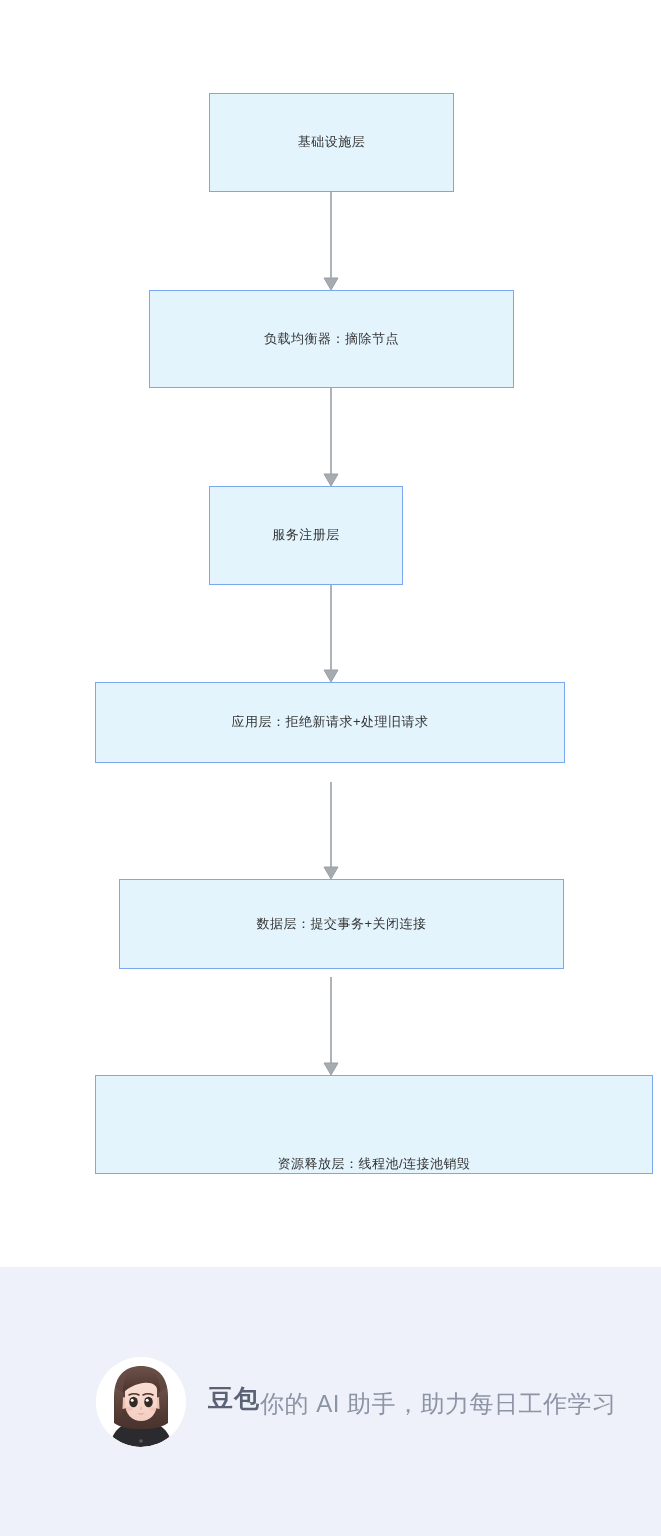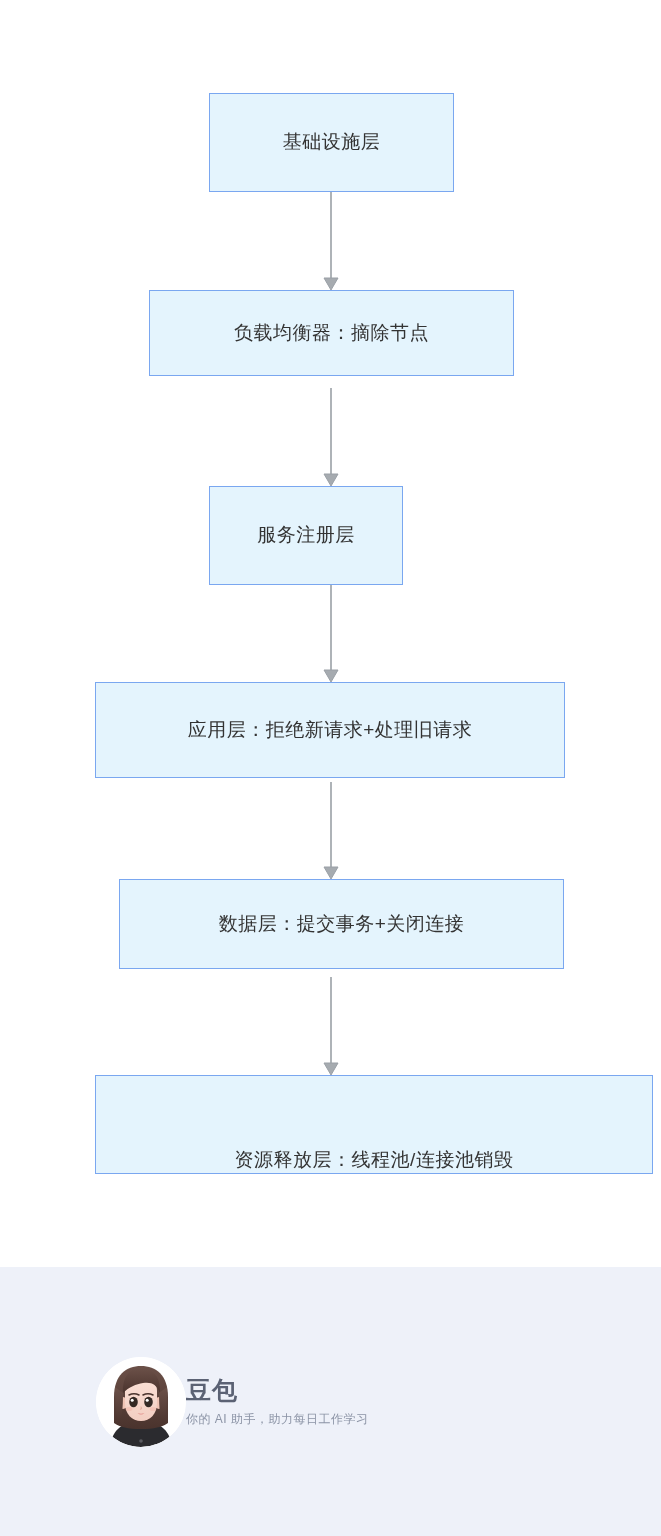--- a/index.html
+++ b/index.html
@@ -26,21 +26,21 @@
 
   .node {
     position: absolute;
     box-sizing: border-box;
     background: #e4f4fd;
     border: 1.6px solid #7aa7f0;
     display: flex;
     align-items: center;
     justify-content: center;
     color: #333333;
-    font-size: 19px;
+    font-size: 13px;
     letter-spacing: 0.5px;
     white-space: nowrap;
     line-height: 1.3;
   }
 
   .connector {
     position: absolute;
     width: 26px;
     display: block;
   }
@@ -62,35 +62,36 @@
     width: 90px;
     height: 90px;
     border-radius: 50%;
     background: #ffffff;
     overflow: hidden;
     flex: 0 0 auto;
     position: relative;
   }
 
   .brand-text {
+    margin-left: 22px;
     display: flex;
-    flex-direction: column;
+    flex-direction: row;
     justify-content: center;
   }
 
   .brand-name {
     font-size: 25px;
     font-weight: bold;
     color: #5b6274;
     line-height: 1.25;
     letter-spacing: 1px;
   }
 
   .brand-tagline {
-    font-size: 12px;
+    font-size: 24px;
     color: #8c94a6;
     line-height: 1.4;
     margin-top: 4px;
     letter-spacing: 0.5px;
   }
 </style>
 </head>
 <body>
 
 <div id="flowchart">
@@ -110,27 +111,27 @@
         <line x1="13" y1="0" x2="13" y2="86" stroke="#9aa0a6" stroke-width="1.6"></line>
         <polygon points="6,85 20,85 13,97" fill="#a6abb0" stroke="#9aa0a6" stroke-width="1"></polygon>
       </svg></div>
     <div class="connector" style="left: 318px; top: 977px; height: 98px;"><svg width="26" height="98" viewBox="0 0 26 98">
         <line x1="13" y1="0" x2="13" y2="87" stroke="#9aa0a6" stroke-width="1.6"></line>
         <polygon points="6,86 20,86 13,98" fill="#a6abb0" stroke="#9aa0a6" stroke-width="1"></polygon>
       </svg></div>
     <div class="node" style="left: 209px; top: 93px; width: 245px; height: 99px; background: rgb(228, 244, 253); border-color: rgb(122, 167, 240);">
       <span>基础设施层</span>
     </div>
-    <div class="node" style="left: 149px; top: 290px; width: 365px; height: 86px; background: rgb(228, 244, 253); border-color: rgb(122, 167, 240);">
+    <div class="node" style="left: 149px; top: 290px; width: 365px; height: 98px; background: rgb(228, 244, 253); border-color: rgb(122, 167, 240);">
       <span>负载均衡器：摘除节点</span>
     </div>
     <div class="node" style="left: 209px; top: 486px; width: 194px; height: 99px; background: rgb(228, 244, 253); border-color: rgb(122, 167, 240);">
       <span>服务注册层</span>
     </div>
-    <div class="node" style="left: 95px; top: 682px; width: 470px; height: 96px; background: rgb(228, 244, 253); border-color: rgb(122, 167, 240);">
+    <div class="node" style="left: 95px; top: 682px; width: 470px; height: 81px; background: rgb(228, 244, 253); border-color: rgb(122, 167, 240);">
       <span>应用层：拒绝新请求+处理旧请求</span>
     </div>
     <div class="node" style="left: 119px; top: 879px; width: 445px; height: 90px; background: rgb(228, 244, 253); border-color: rgb(122, 167, 240);">
       <span>数据层：提交事务+关闭连接</span>
     </div>
     <div class="node" style="left: 95px; top: 1075px; width: 558px; height: 99px; background: rgb(228, 244, 253); border-color: rgb(122, 167, 240); align-items: flex-end;">
       <span>资源释放层：线程池/连接池销毁</span>
     </div>
   </div>
 

